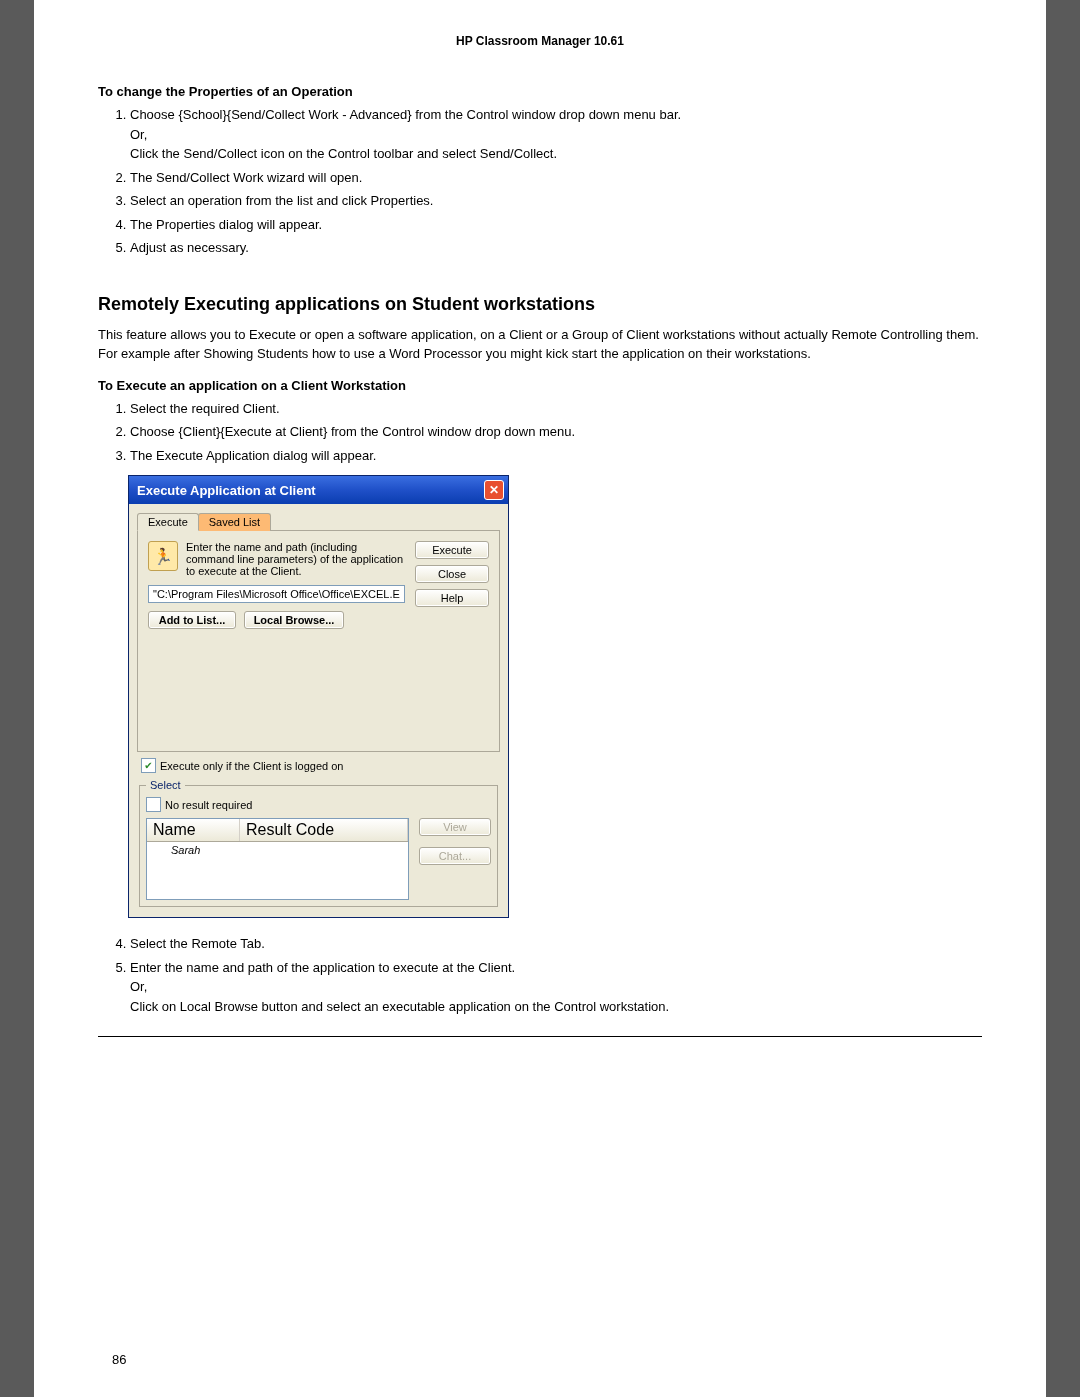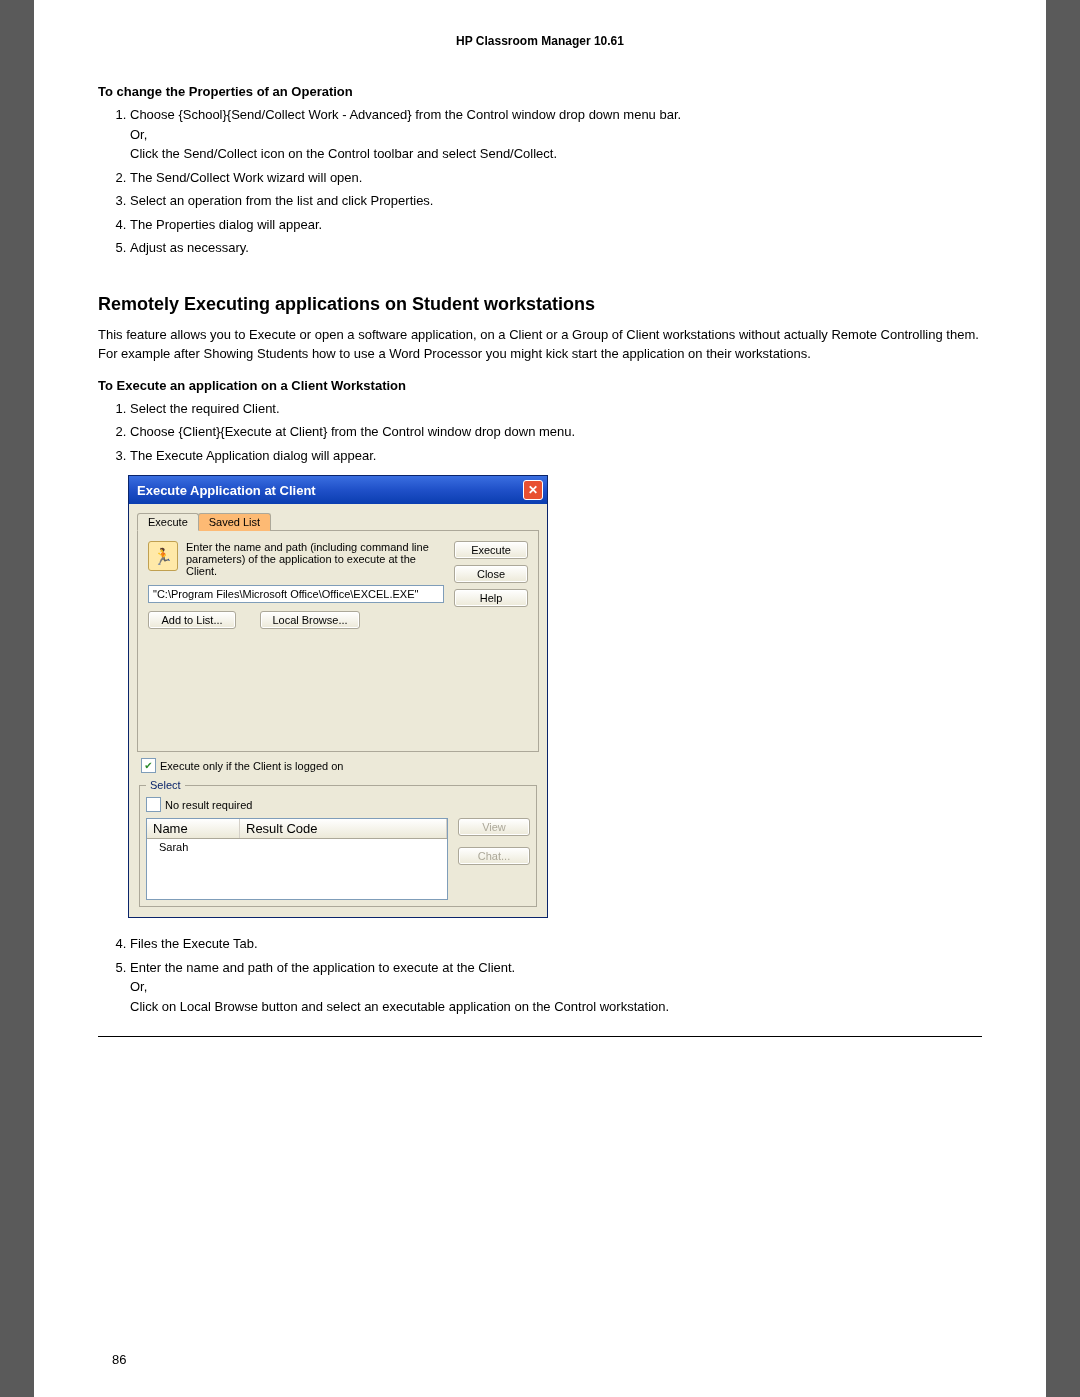--- a/index.html
+++ b/index.html
@@ -61,21 +61,21 @@
   .note-box b { font-weight: bold; }
   .pagenum {
     position: absolute;
     bottom: 30px;
     left: 78px;
     font-size: 13px;
   }
   
   .dialog-wrap {
     margin: 10px 0 16px 30px;
-    width: 420px;
+    width: 381px;
   }
   .dlg {
     border: 1px solid #0a246a;
     font-family: Tahoma, sans-serif;
     font-size: 11px;
     background: #ece9d8;
   }
   .titlebar {
     background: linear-gradient(to bottom, #3a6ee0 0%, #1f50c8 50%, #0a3db0 100%);
     color: #fff;
@@ -159,21 +159,21 @@
   }
   .path-input {
     width: 100%;
     border: 1px solid #7f9db9;
     background: #fff;
     font-size: 11px;
     padding: 2px 4px;
     box-sizing: border-box;
     margin-bottom: 8px;
   }
-  .btn-row { display: flex; gap: 24px; }
+  .btn-row { display: flex; gap: 8px; font-weight: bold; }
   .cb-row {
     display: flex;
     align-items: center;
     gap: 4px;
     margin: 6px 4px;
     font-size: 11px;
   }
   .cb {
     width: 13px; height: 13px;
     border: 1px solid #7f9db9;
@@ -198,33 +198,33 @@
   .res-table {
     flex: 1;
     border: 1px solid #7f9db9;
     background: #fff;
     min-height: 80px;
   }
   .res-head {
     display: flex;
     background: linear-gradient(to bottom,#fff,#ece9d8);
     border-bottom: 1px solid #aca899;
-    font-size: 13px;
+    font-size: 16px;
   }
   .res-head div {
     padding: 2px 6px;
     border-right: 1px solid #d4d0c8;
   }
   .res-head .col-name { width: 80px; }
   .res-head .col-code { flex: 1; }
   .res-body-row {
     display: flex;
     font-size: 11px;
   }
-  .res-body-row div { padding: 2px 12px; }
+  .res-body-row div { padding: 2px 24px; font-style: italic; }
   .res-btns {
     width: 72px;
     margin-left: 10px;
     display: flex;
     flex-direction: column;
     gap: 11px;
   }
   .notes-hr {
     border-top: 1px solid #000;
     margin: 10px 0 6px 0;
@@ -320,21 +320,21 @@
                 <div class="winbtn disabled">View</div>
                 <div class="winbtn disabled">Chat...</div>
               </div>
             </div>
           </fieldset>
         </div>
       </div>
     </div>
 
     <ol class="num" start="4" style="margin-top:0">
-      <li><span>Files the Execute Tab.</span></li>
+      <li><span>Select the Remote Tab.</span></li>
       <li><span style="white-space:pre-line">Enter the name and path of the application to execute at the Client.
 Or,
 Click on Local Browse button and select an executable application on the Control workstation.</span></li>
     </ol>
 
     <div class="notes-hr"></div>
   </div>
 
   <div class="pagenum">86</div>
 </div>

